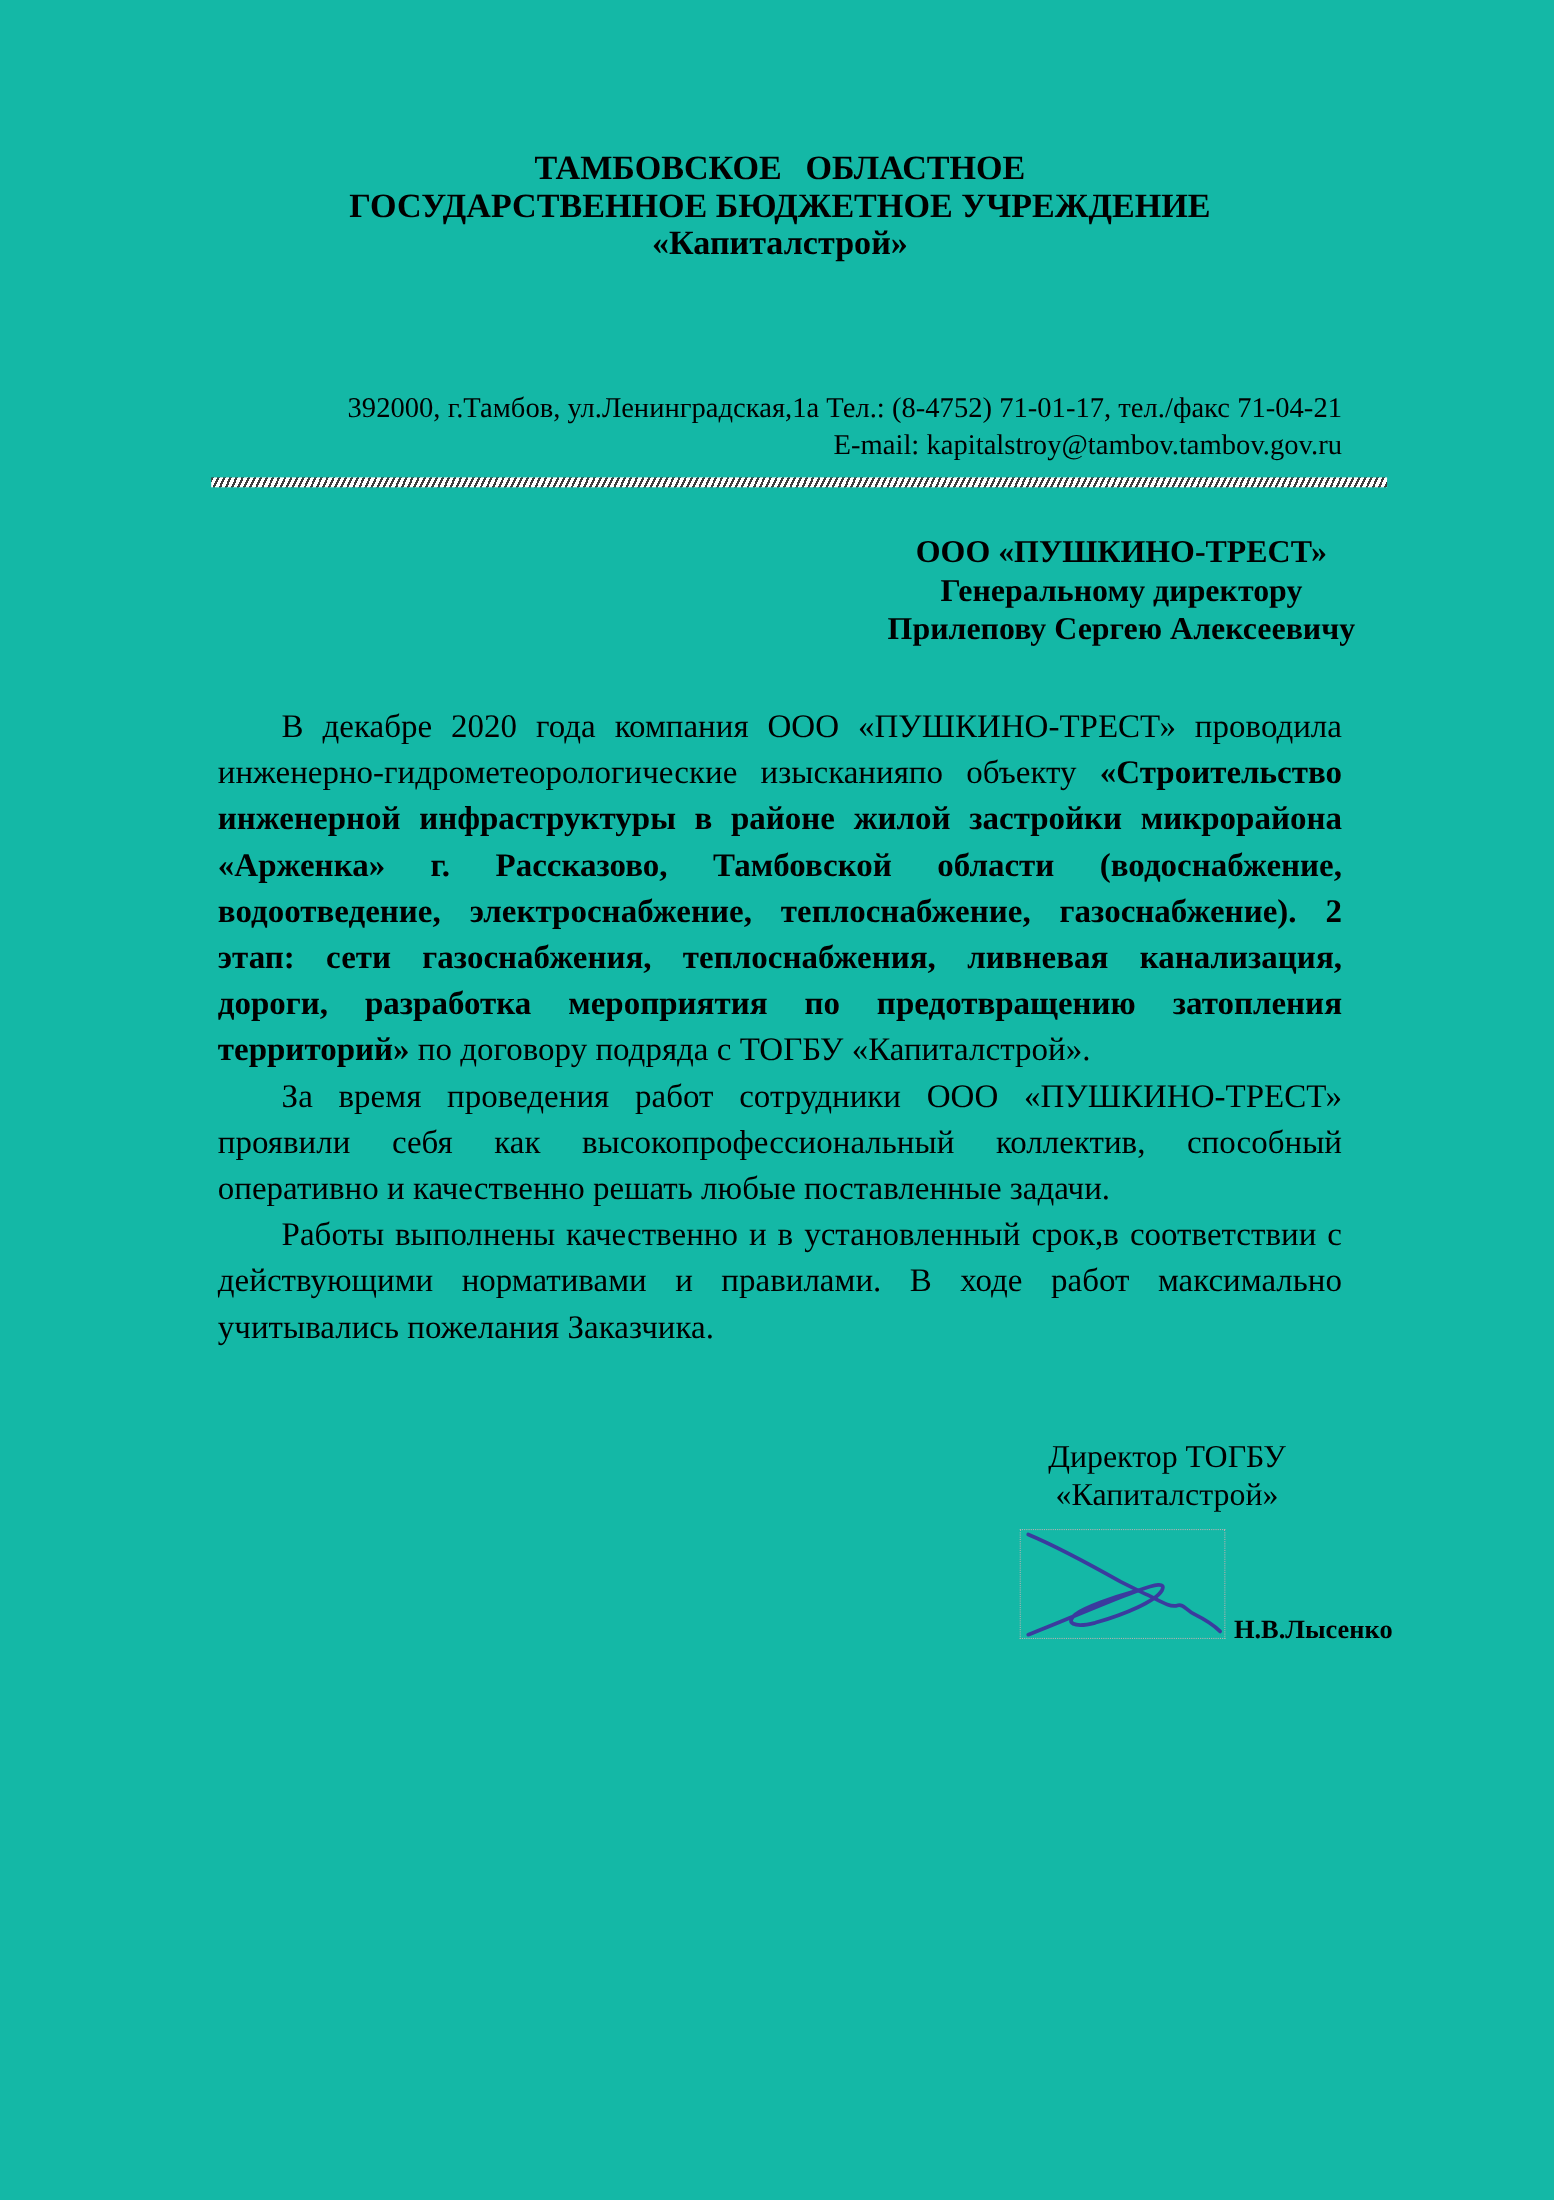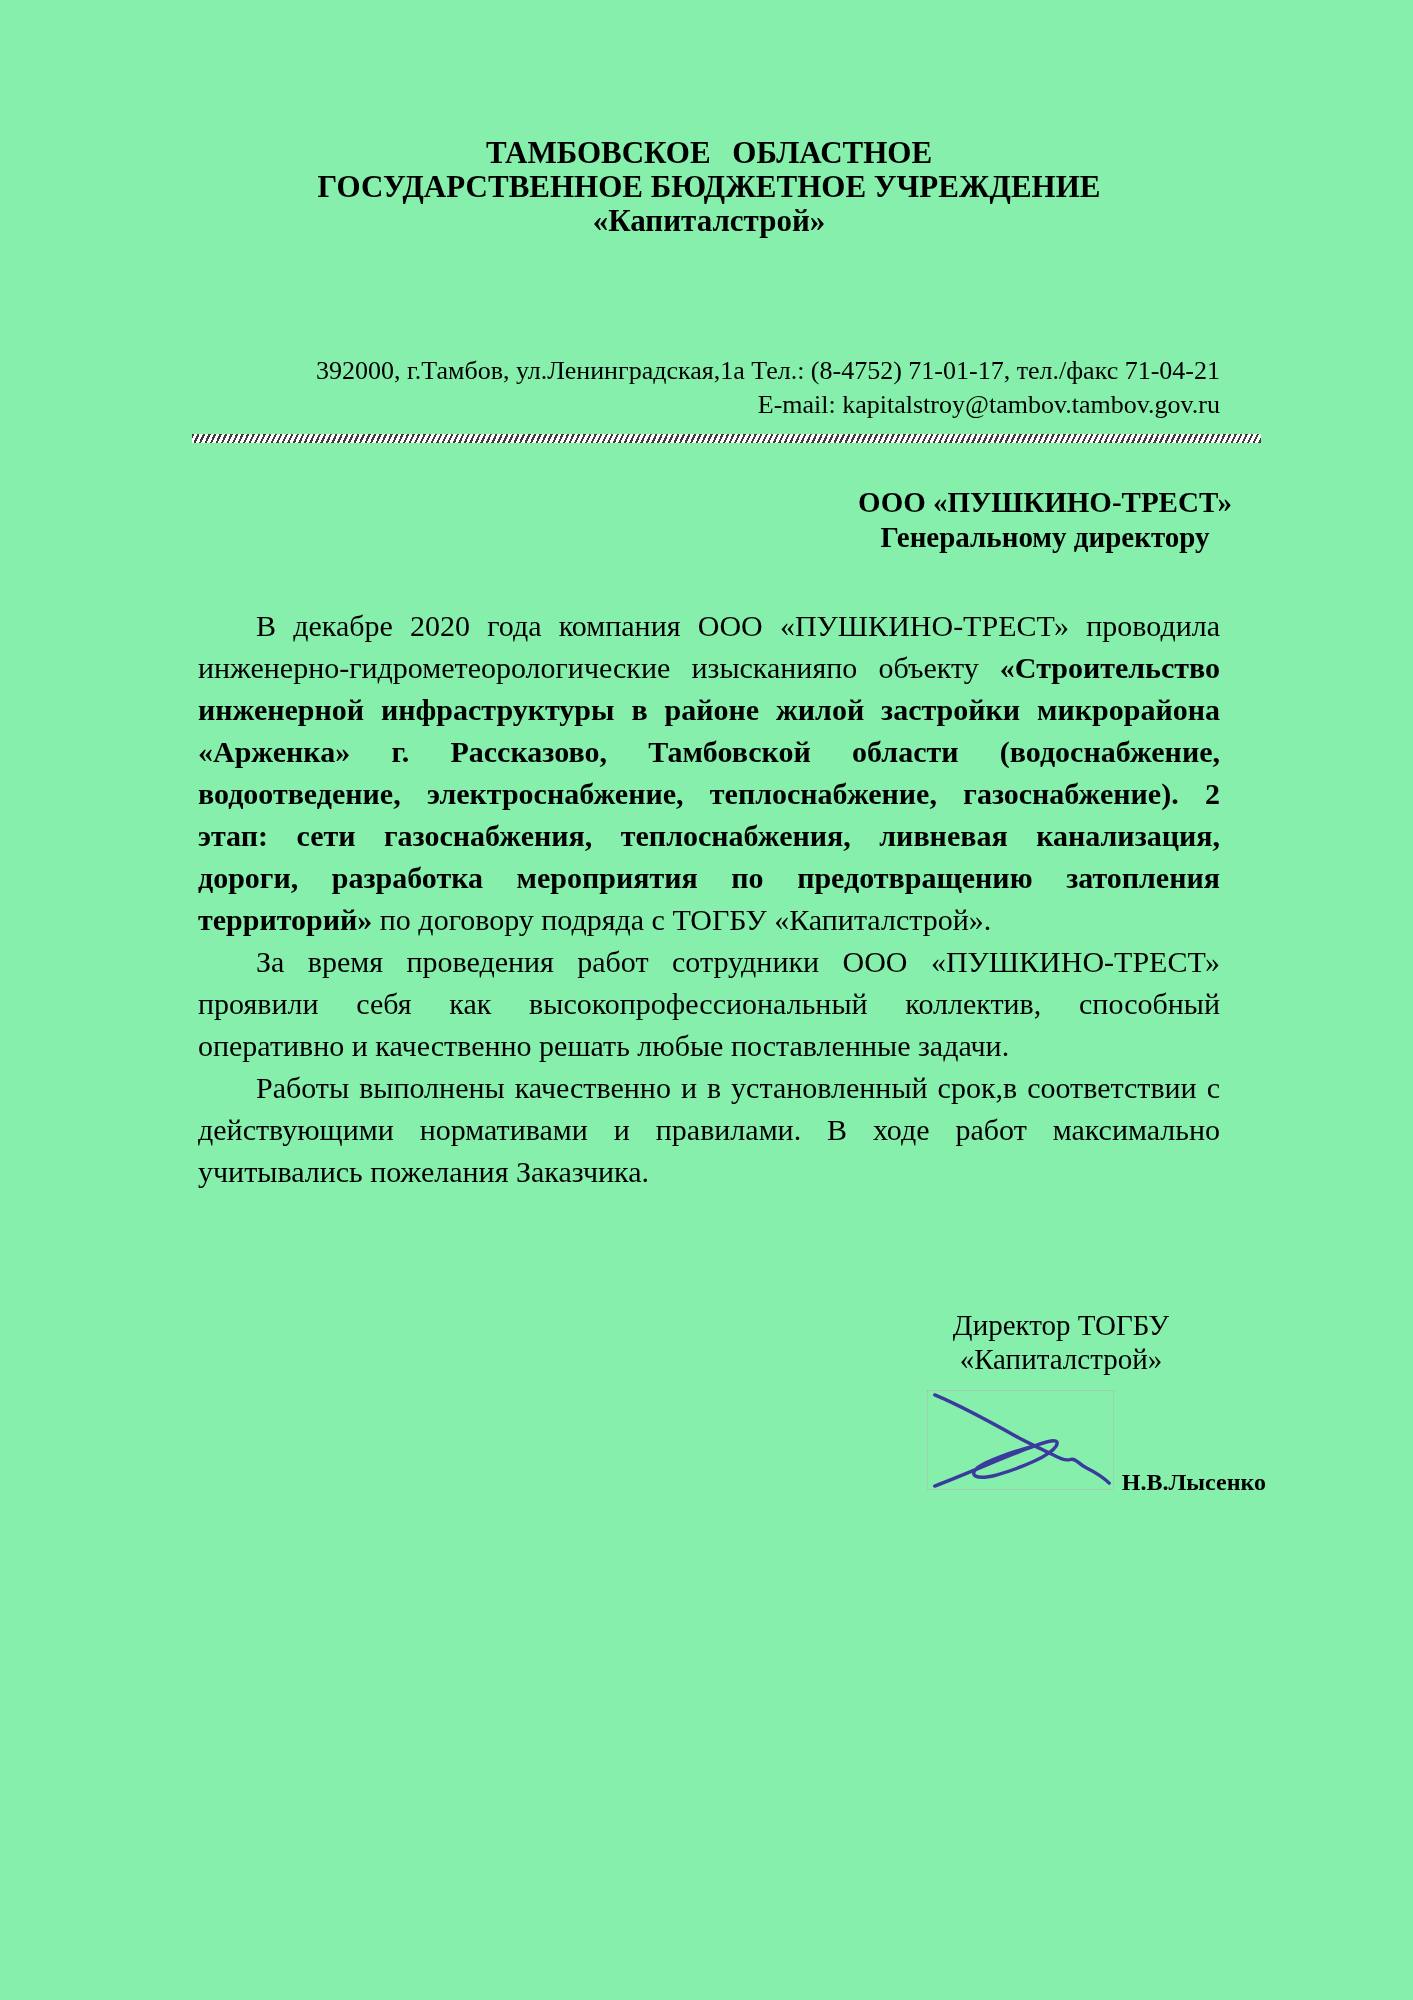--- a/index.html
+++ b/index.html
@@ -1,20 +1,20 @@
 <!DOCTYPE html>
 <html lang="ru"><head>
 <meta charset="utf-8">
 <style>
   html, body { margin: 0; padding: 0; background: #ffffff; }
   .page {
     position: relative;
     width: 1413px;
     height: 2000px;
-    background: #86efac;
+    background: #14b8a6;
     color: #000000;
     font-family: "Liberation Serif", "DejaVu Serif", serif;
     overflow: hidden;
   }
   .content {
     margin-left: 198px;
     width: 1022px;
   }
   
   .org-header {
@@ -112,20 +112,21 @@
     <div class="contact">
       <div>392000, г.Тамбов, ул.Ленинградская,1а Тел.: (8-4752) 71-01-17, тел./факс 71-04-21</div>
       <div>E-mail: kapitalstroy@tambov.tambov.gov.ru</div>
     </div>
 
     <div class="divider"></div>
 
     <div class="recipient">
       <div>ООО «ПУШКИНО-ТРЕСТ»</div>
       <div>Генеральному директору</div>
+      <div>Прилепову Сергею Алексеевичу</div>
     </div>
 
     <div class="letter-body">
         <p class="body-par"><span>В декабре 2020 года компания ООО «ПУШКИНО-ТРЕСТ» проводила инженерно-гидрометеорологические изысканияпо объекту </span><span class="b">«Строительство инженерной инфраструктуры в районе жилой застройки микрорайона «Арженка» г. Рассказово, Тамбовской области (водоснабжение, водоотведение, электроснабжение, теплоснабжение, газоснабжение). 2 этап: сети газоснабжения, теплоснабжения, ливневая канализация, дороги, разработка мероприятия по предотвращению затопления территорий»</span><span> по договору подряда с ТОГБУ «Капиталстрой».</span></p>
         <p class="body-par"><span>За время проведения работ сотрудники ООО «ПУШКИНО-ТРЕСТ» проявили себя как высокопрофессиональный коллектив, способный оперативно и качественно решать любые поставленные задачи.</span></p>
         <p class="body-par"><span>Работы выполнены качественно и в установленный срок,в соответствии с действующими нормативами и правилами. В ходе работ максимально учитывались пожелания Заказчика.</span></p>
       </div>
 
   </div>
 

